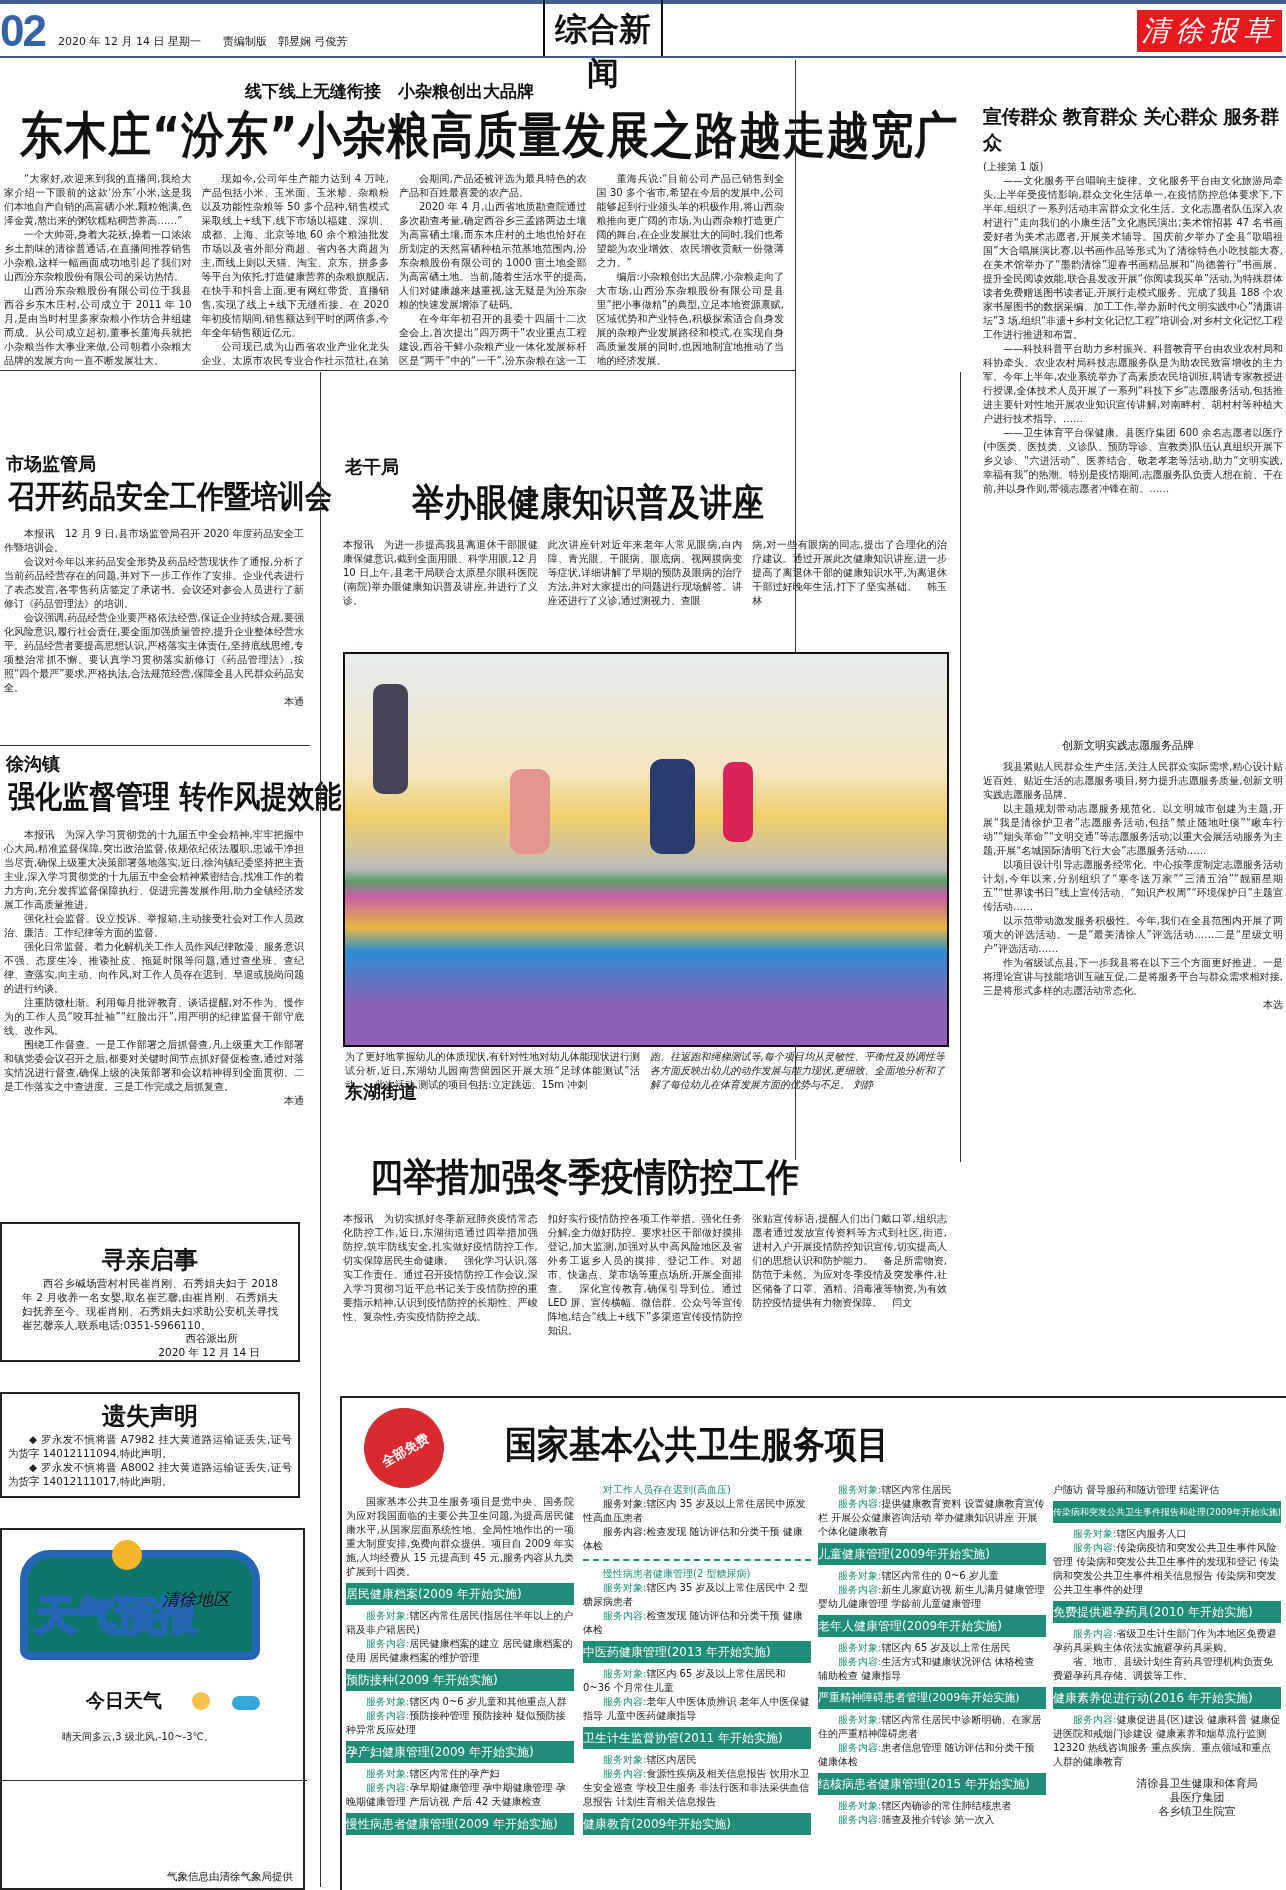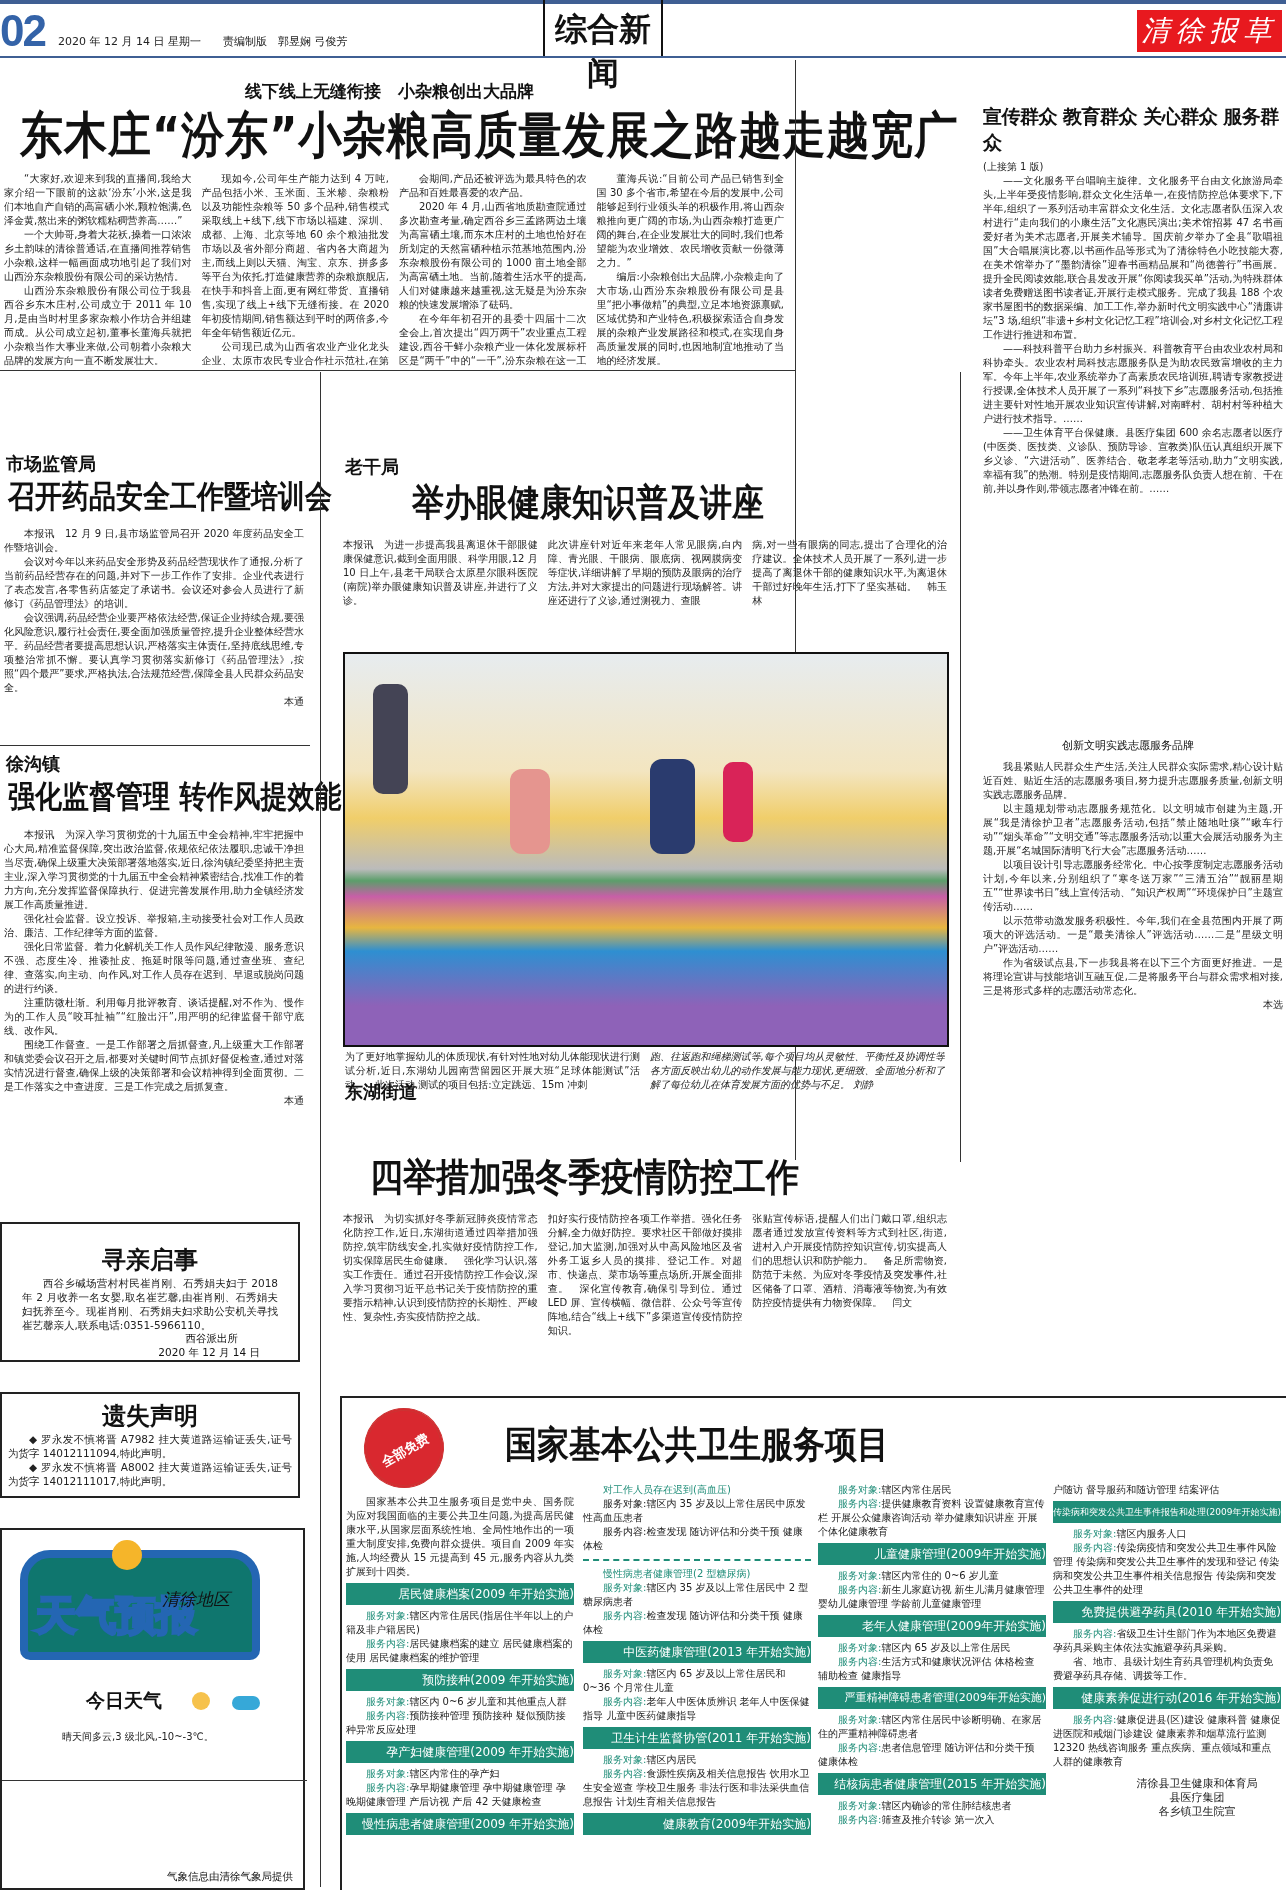--- a/index.html
+++ b/index.html
@@ -15,21 +15,21 @@
 .hline{background:#333;height:1px}
 .kicker{font:bold 18px "DejaVu Serif",serif}
 .h1{font:bold 46px "DejaVu Sans",sans-serif;letter-spacing:1px;transform:scaleY(1.15);transform-origin:top left}
 .h2{font:bold 32px "DejaVu Sans",sans-serif;transform:scaleY(1.15);transform-origin:top left}
 .body{font-size:10px;line-height:14px;text-align:justify;color:#222;overflow:hidden}
 .body p{text-indent:2em}
 .cols{display:flex;gap:10px}
 .cols>div{flex:1}
 .photo{left:343px;top:652px;width:606px;height:395px;border:2px solid #111;overflow:hidden;background:#cbb}
 .box{border:2px solid #222;background:#fff}
-.tealbar{background:#1f8d78;color:#fff;font-size:12px;text-align:right;height:22px;line-height:22px;margin:4px 0}
+.tealbar{background:#1f8d78;color:#fff;font-size:12px;text-align:left;height:22px;line-height:22px;margin:4px 0}
 .lbl{color:#1f8d78}
 .svc{font-size:10px;line-height:14px;color:#222}
 .svc p{text-indent:2em}
 .sub{color:#1f8d78;text-indent:2em;font-size:10px}
 .dash{border-top:2px dashed #1f8d78;margin:6px 0}
 .stamp{left:364px;top:1408px;width:80px;height:80px;border-radius:50%;background:#d9282f;border:3px double #c33;color:#fff;font:bold 13px sans-serif;text-align:center;line-height:80px;transform:rotate(-30deg)}
 </style>
 </head>
 <body>
 
@@ -102,21 +102,21 @@
     <p>围绕工作督查。一是工作部署之后抓督查,凡上级重大工作部署和镇党委会议召开之后,都要对关键时间节点抓好督促检查,通过对落实情况进行督查,确保上级的决策部署和会议精神得到全面贯彻。二是工作落实之中查进度。三是工作完成之后抓复查。</p>
     <div style="text-align:right">本通</div>
 </div>
 <div class="abs vline" style="left:320px;top:372px;height:1515px"></div>
 
 <div class="abs kicker" style="left:345px;top:455px">老干局</div>
 <div class="abs h2" style="left:412px;top:478px;font-size:32px">举办眼健康知识普及讲座</div>
 <div class="abs cols" style="left:343px;top:538px;width:604px;height:100px">
   <div class="body">本报讯　为进一步提高我县离退休干部眼健康保健意识,截到全面用眼、科学用眼,12 月 10 日上午,县老干局联合太原星尔眼科医院(南院)举办眼健康知识普及讲座,并进行了义诊。</div>
   <div class="body">此次讲座针对近年来老年人常见眼病,白内障、青光眼、干眼病、眼底病、视网膜病变等症状,详细讲解了早期的预防及眼病的治疗方法,并对大家提出的问题进行现场解答。讲座还进行了义诊,通过测视力、查眼</div>
-  <div class="body">病,对一些有眼病的同志,提出了合理化的治疗建议。全体技术人员开展了一系列,进一步提高了离退休干部的健康知识水平,为离退休干部过好晚年生活,打下了坚实基础。　韩玉林</div>
+  <div class="body">病,对一些有眼病的同志,提出了合理化的治疗建议。通过开展此次健康知识讲座,进一步提高了离退休干部的健康知识水平,为离退休干部过好晚年生活,打下了坚实基础。　韩玉林</div>
 </div>
 
 <div class="abs photo">
   <div style="position:absolute;left:0;top:0;width:100%;height:100%;background:linear-gradient(#e7ecef 0%,#f3e5c0 30%,#f0ce6a 42%,#bbb 55%,#5b9e6a 58%,#c75fa7 62%,#e7b640 70%,#2e8fd1 76%,#8e62b8 90%)"></div>
   <div style="position:absolute;left:28px;top:30px;width:35px;height:110px;background:#445;border-radius:10px"></div>
   <div style="position:absolute;left:165px;top:115px;width:40px;height:85px;background:#e5958f;border-radius:12px"></div>
   <div style="position:absolute;left:305px;top:105px;width:45px;height:95px;background:#2a3b6e;border-radius:12px"></div>
   <div style="position:absolute;left:378px;top:108px;width:30px;height:80px;background:#d92358;border-radius:10px"></div>
 </div>
 <div class="abs cols" style="left:345px;top:1050px;width:600px;height:65px">

